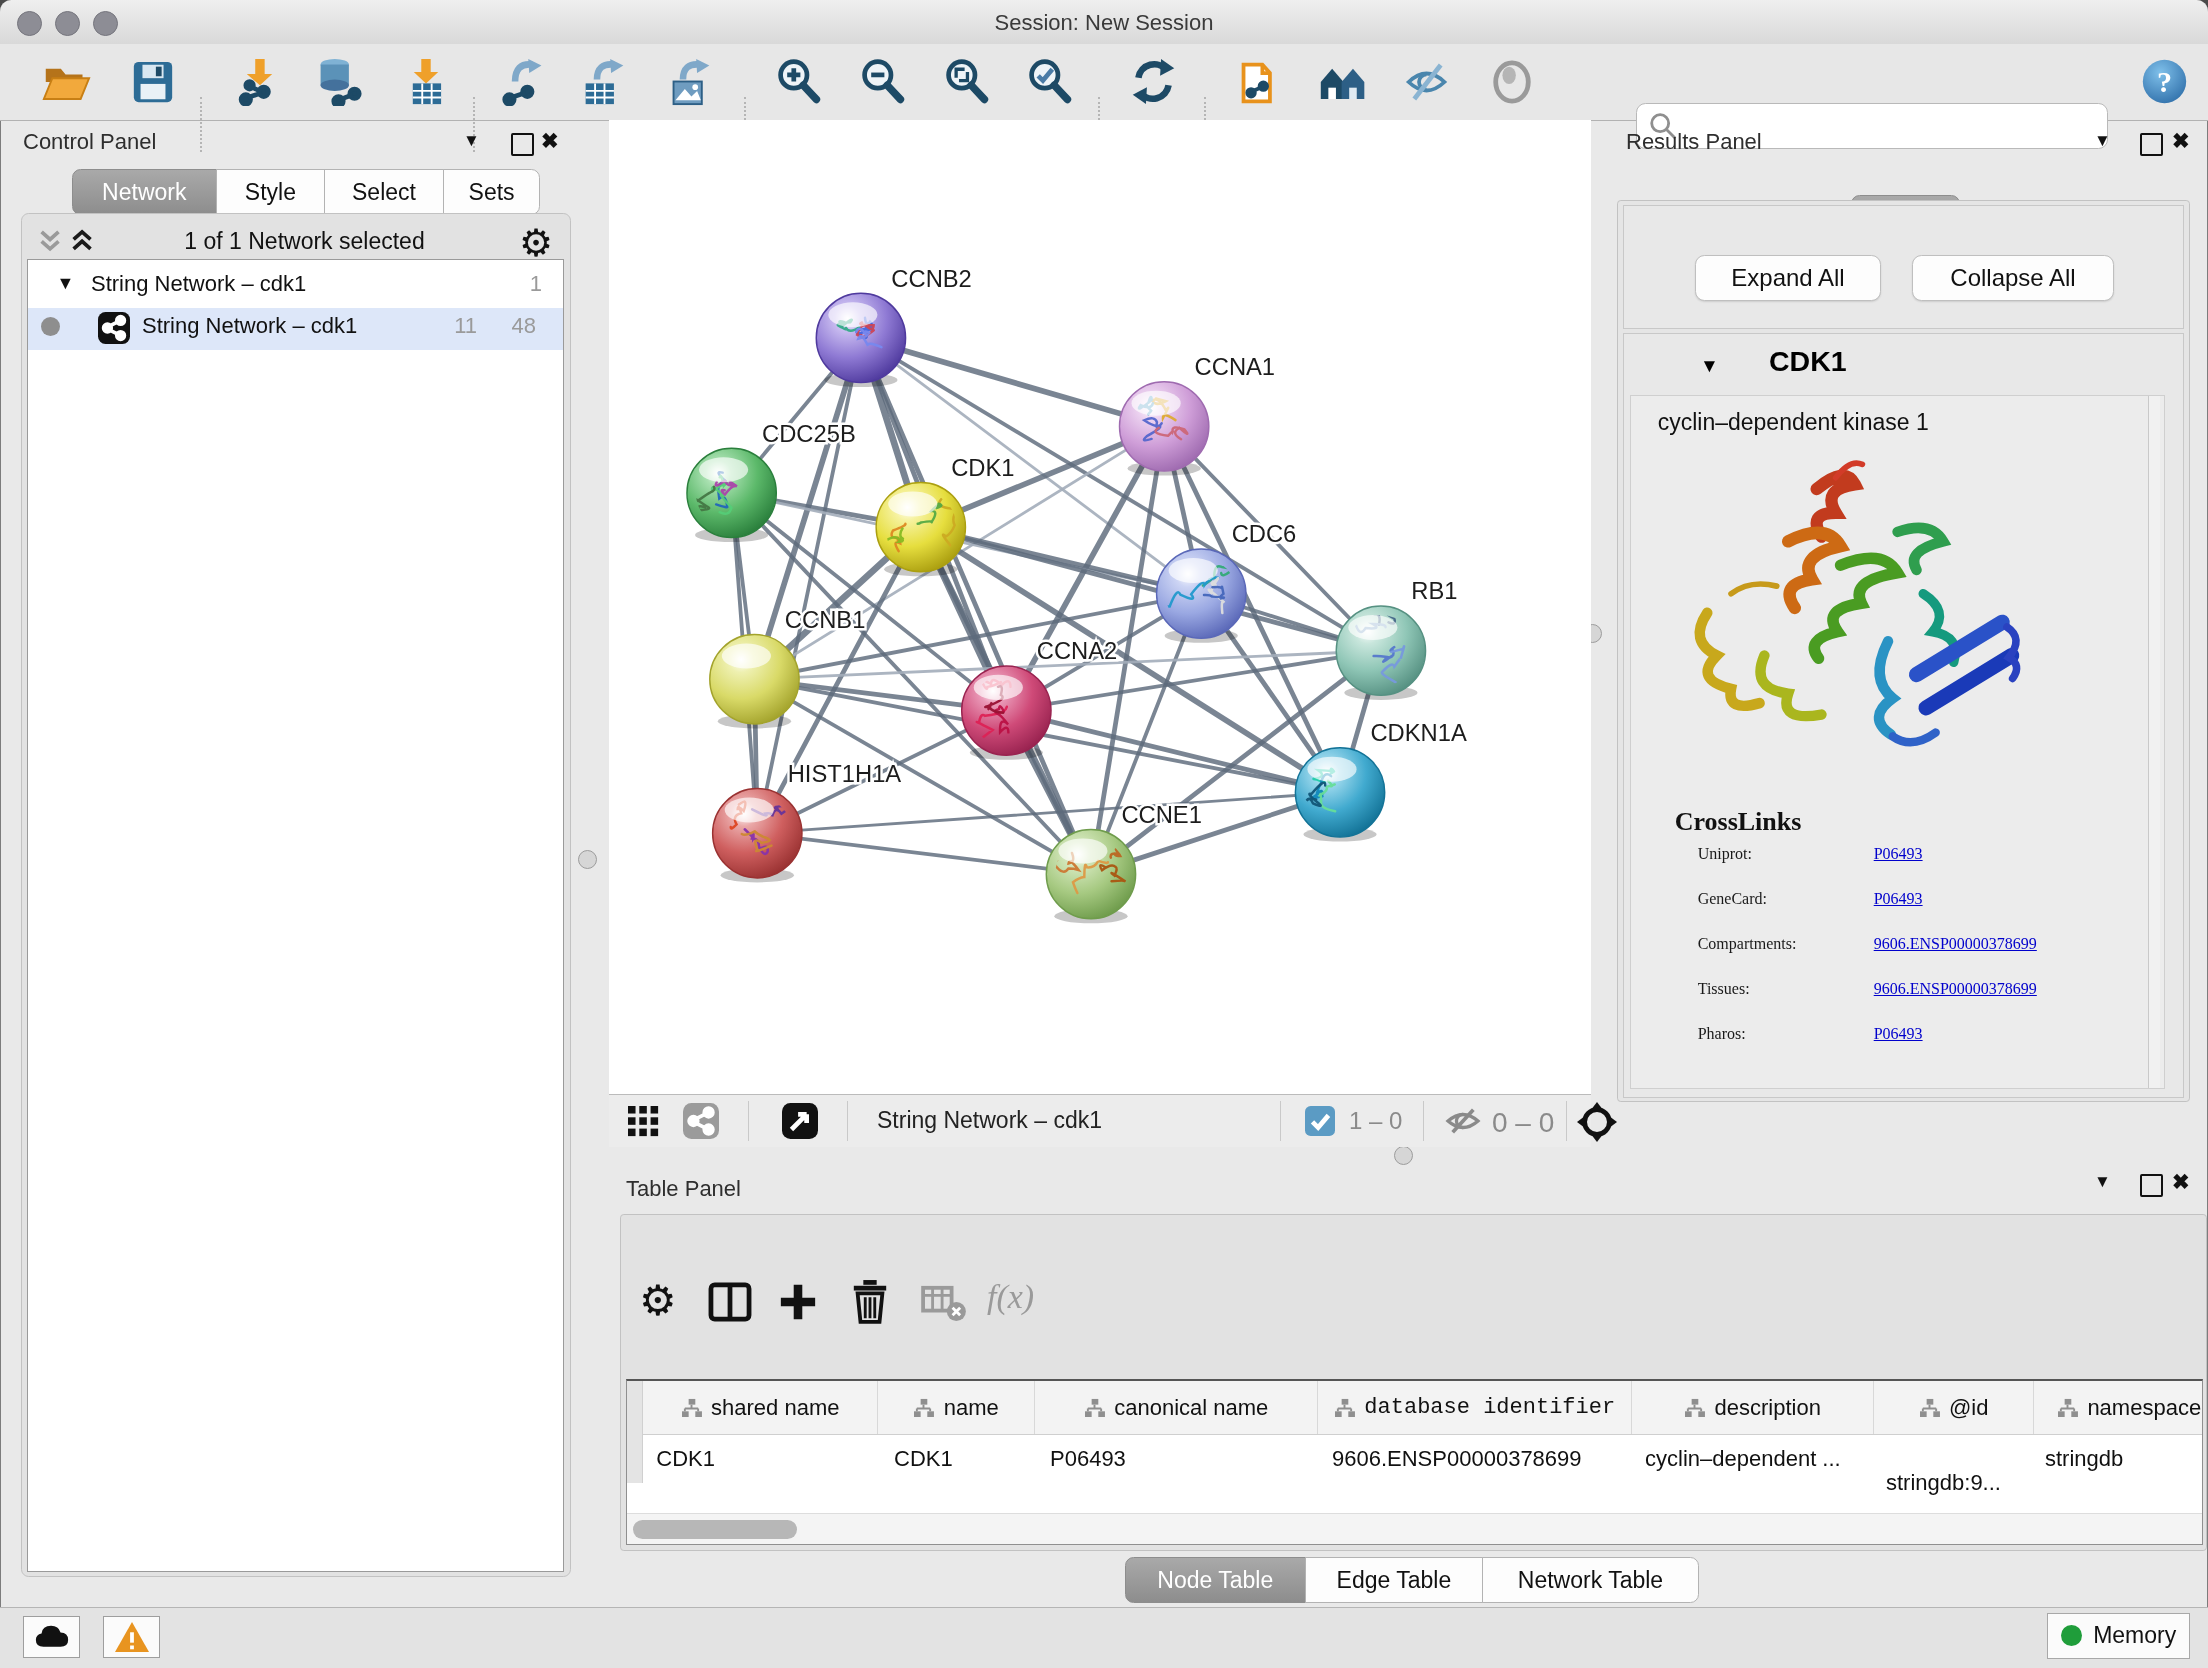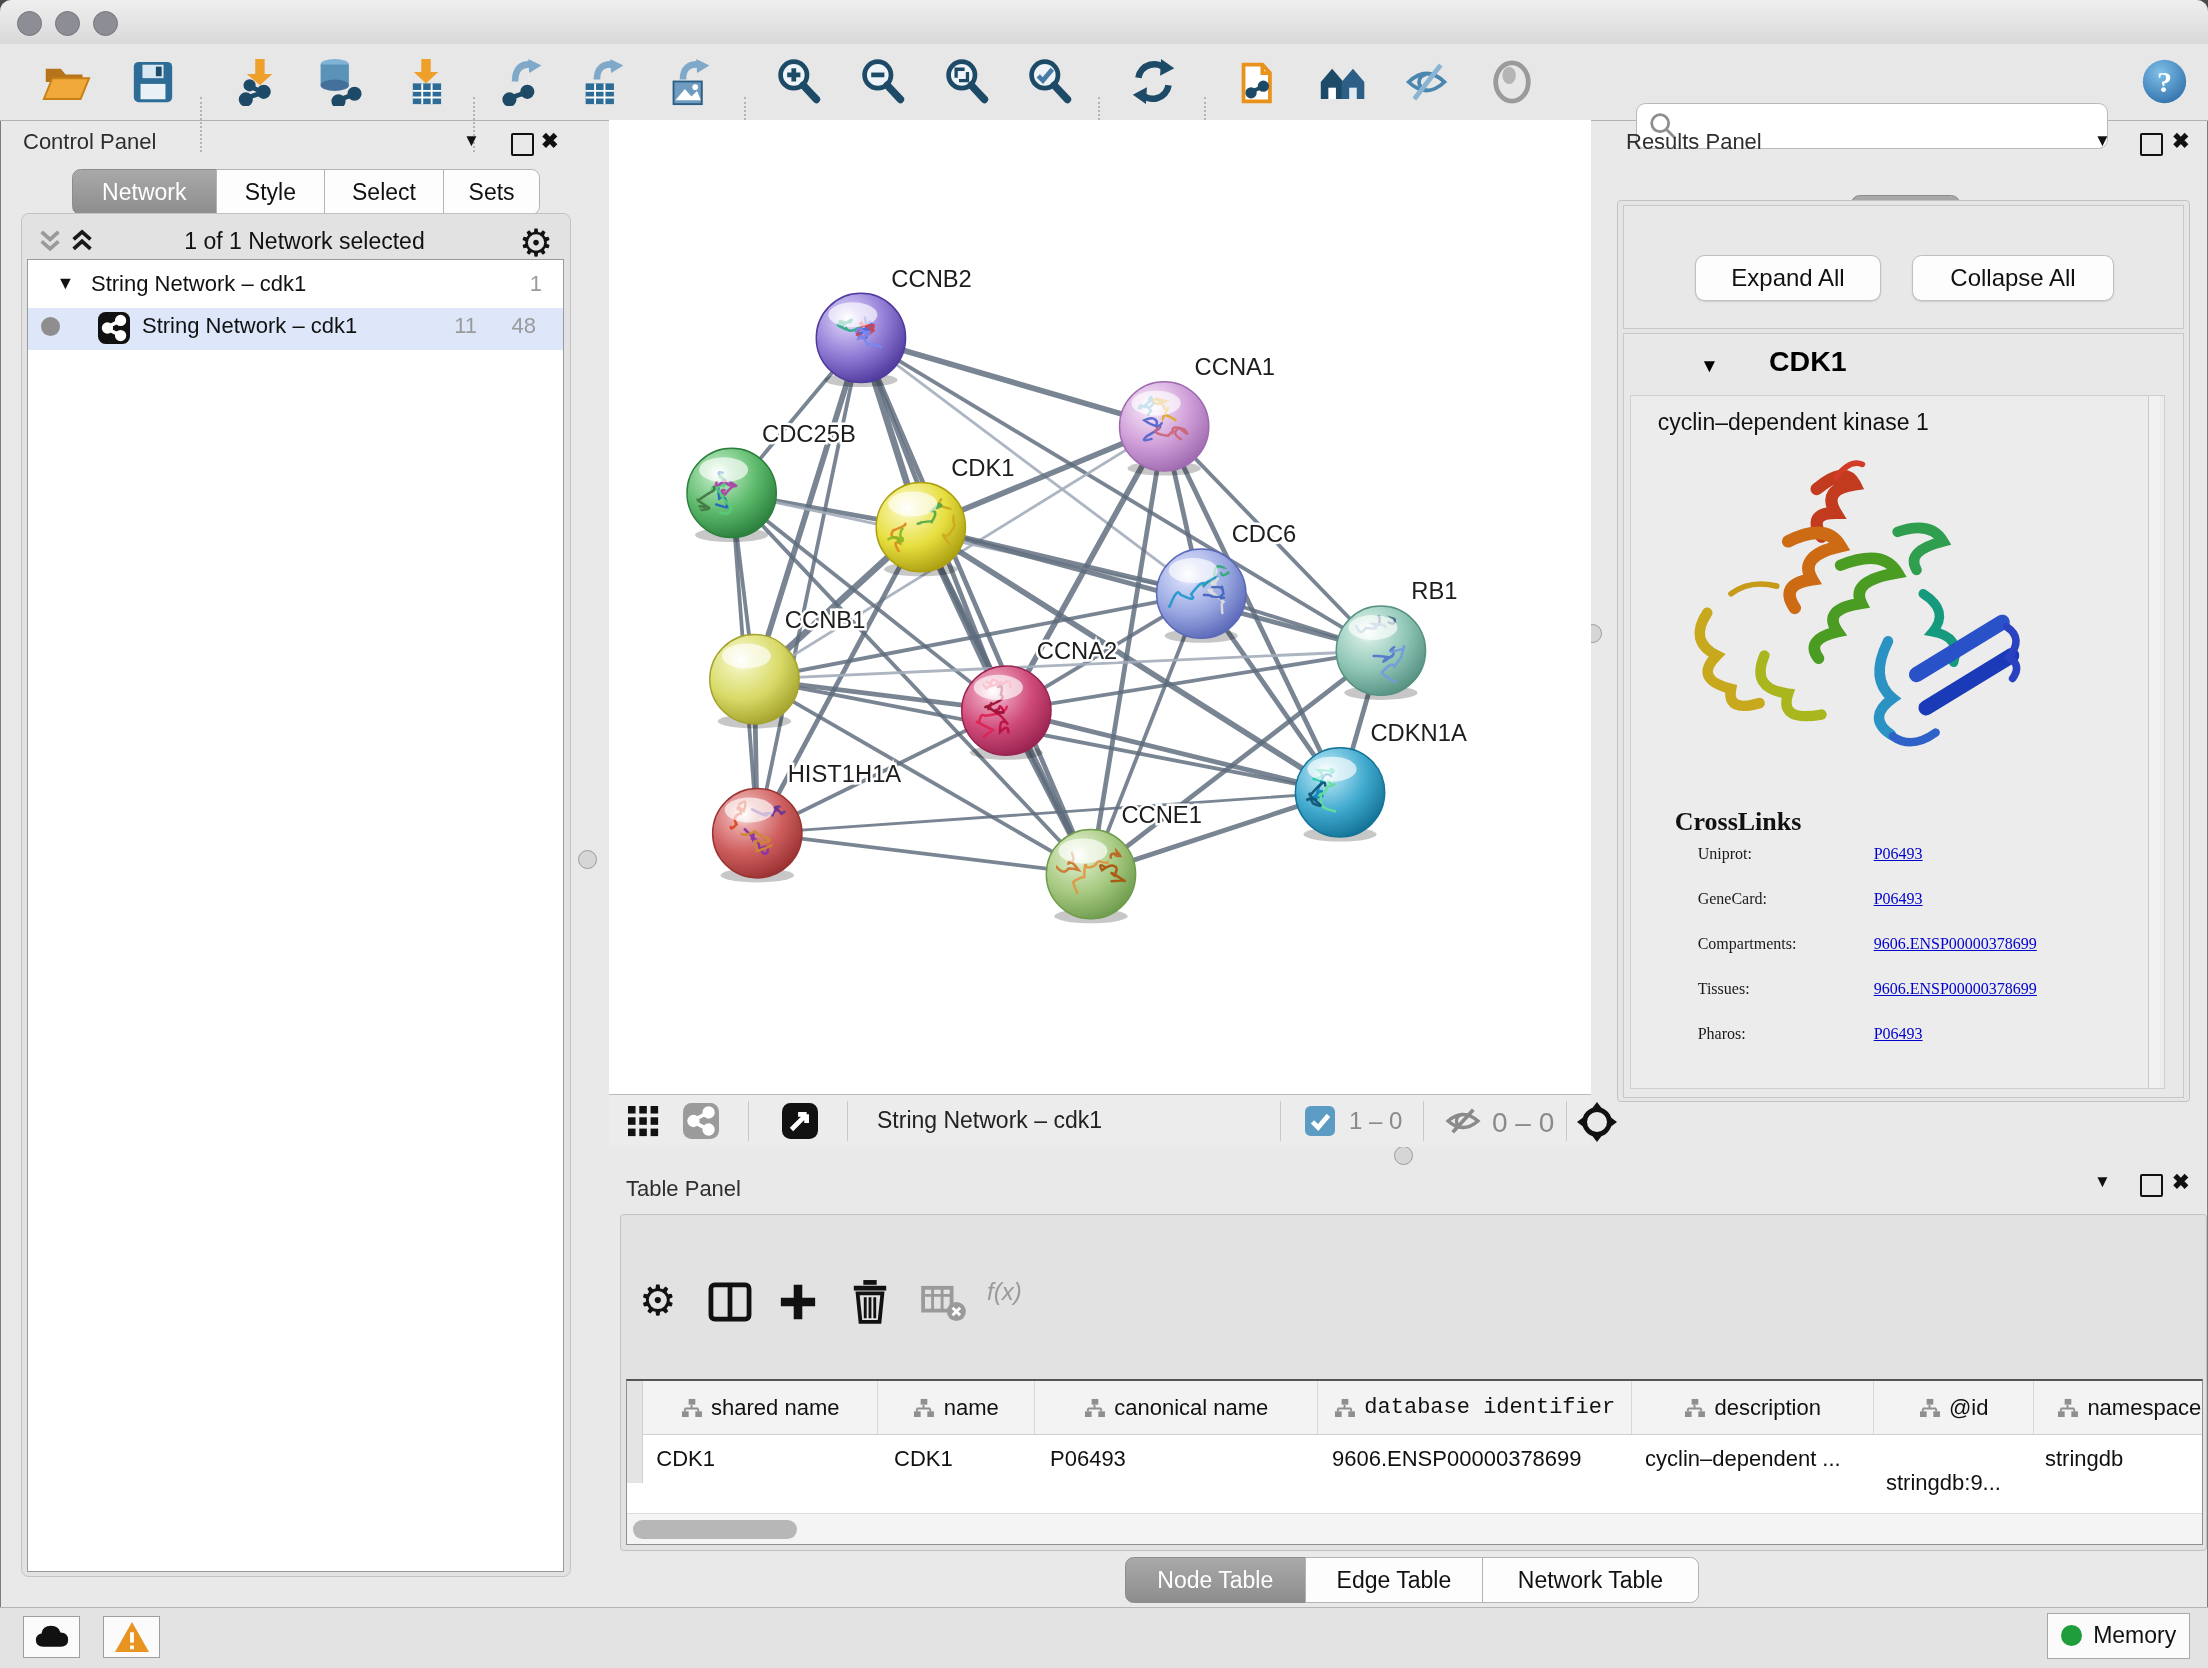--- a/index.html
+++ b/index.html
@@ -62,20 +62,21 @@
 </style>
 </head>
 <body>
 
 <div class="window">
 
   <div class="titlebar">
     <div class="tl" style="left:17px"></div>
     <div class="tl" style="left:55px"></div>
     <div class="tl" style="left:93px"></div>
+    <div class="win-title">Session: New Session</div>
   </div>
 
   <div class="toolbar">
     <span class="tbtn" style="left:40px">
       <svg width="49" height="46" viewBox="0 0 52 48">
           <path d="M4 10 h16 l5 6 h18 v8 H4z" fill="#b5731a"></path>
           <path d="M2 42 L11 20 H50 L41 42 Z" fill="#f2a93c" stroke="#c87f14" stroke-width="2"></path>
         </svg>
       </span>
     <span class="tbtn" style="left:126px">
@@ -698,21 +699,21 @@
       <rect x="4" y="8" width="34" height="5" fill="#111"></rect>
       <path d="M8 16 h26 l-3 30 h-20z" fill="none" stroke="#111" stroke-width="4"></path>
       <path d="M16 20 v22 M21 20 v22 M26 20 v22" stroke="#111" stroke-width="3"></path>
     </svg>
   <svg style="position:absolute;left:921px;top:1284px" width="46" height="38" viewBox="0 0 48 40">
       <rect x="2" y="4" width="30" height="24" fill="none" stroke="#9a9a9a" stroke-width="4"></rect>
       <path d="M2 12 h30 M12 4 v24 M22 4 v24" stroke="#9a9a9a" stroke-width="3"></path>
       <circle cx="37" cy="29" r="10" fill="#9a9a9a"></circle>
       <path d="M33 25 l8 8 M41 25 l-8 8" stroke="#fff" stroke-width="3"></path>
     </svg>
-  <span style="position:absolute;left:987px;top:1278px;font-size:24px;color:#9a9a9a;font-family:Liberation Sans, sans-serif;font-style:italic">f(x)</span>
+  <span style="position:absolute;left:987px;top:1278px;font-size:34px;color:#9a9a9a;font-family:Liberation Serif, serif;font-style:italic">f(x)</span>
 
   <div style="position:absolute;left:626px;top:1379px;width:1575px;height:163px;border:1.9px solid #8f8f8f;border-top:2.9px solid #555;background:#fff;overflow:hidden">
     <div style="display:flex">
       <div style="width:15px;background:#e4e4e4;border-right:1.9px solid #d0d0d0;flex:none"></div>
       <div style="flex:1">
         <div class="tblhead" id="tbl-head">
             <div class="thcell" style="width: 234px;">
               <svg width="21" height="19" viewBox="0 0 22 20">
                 <rect x="8" y="1" width="7" height="6" fill="#8f8f8f"></rect>
                 <path d="M11 7 v4 M4 11 h14 M4 11 v3 M18 11 v3" stroke="#8f8f8f" stroke-width="2" fill="none"></path>

